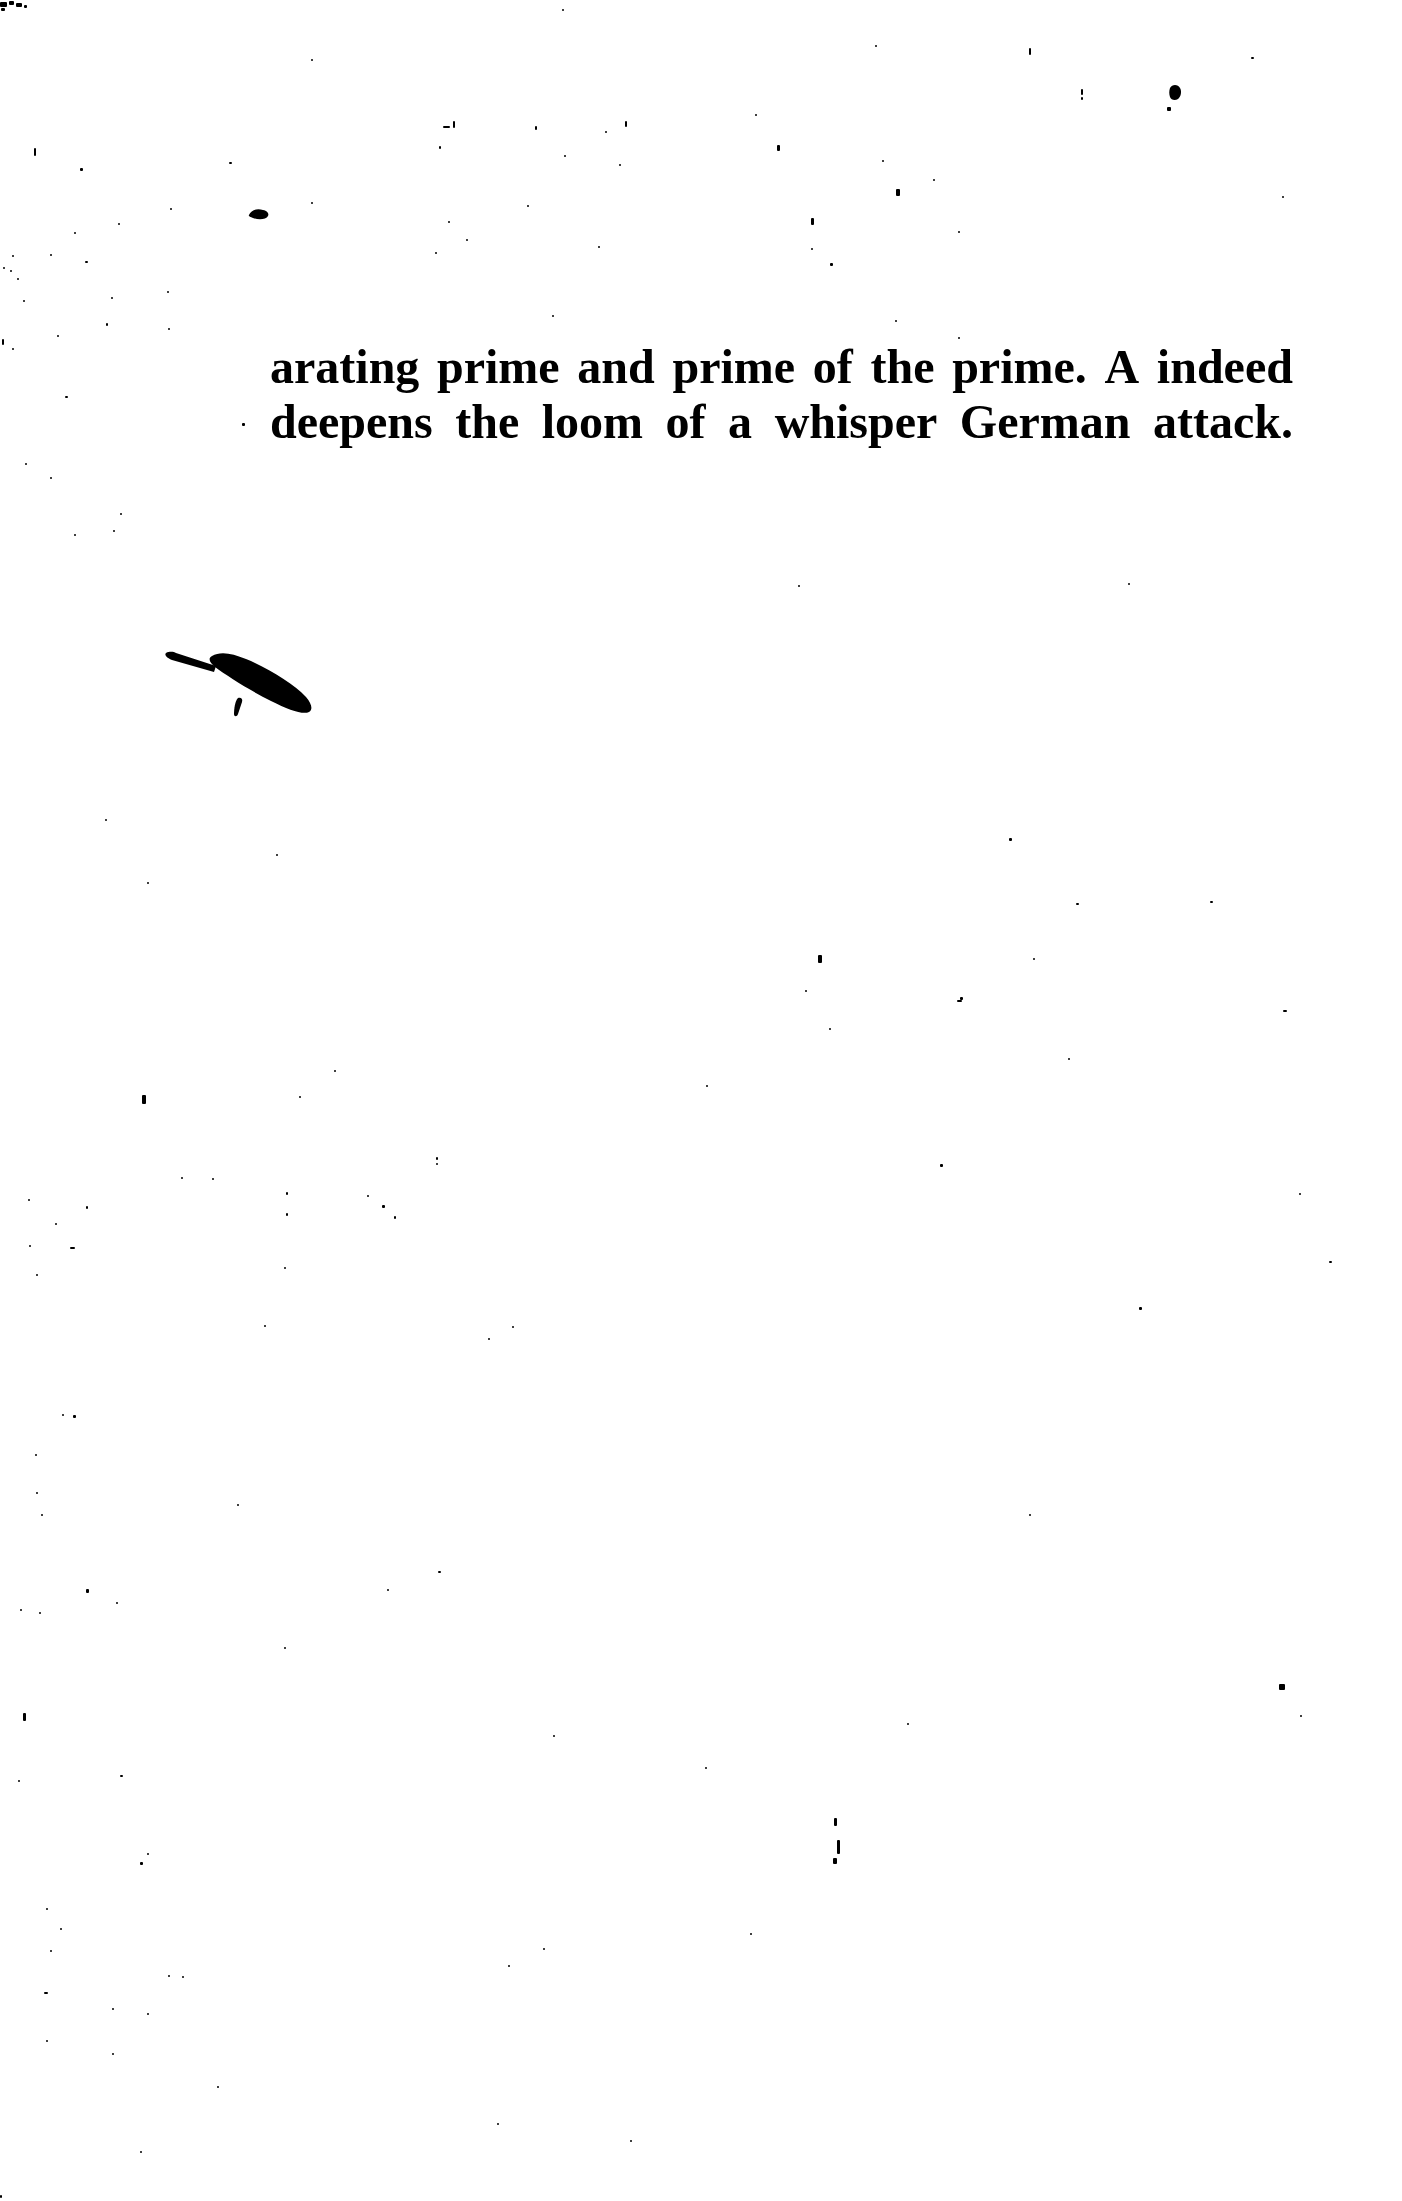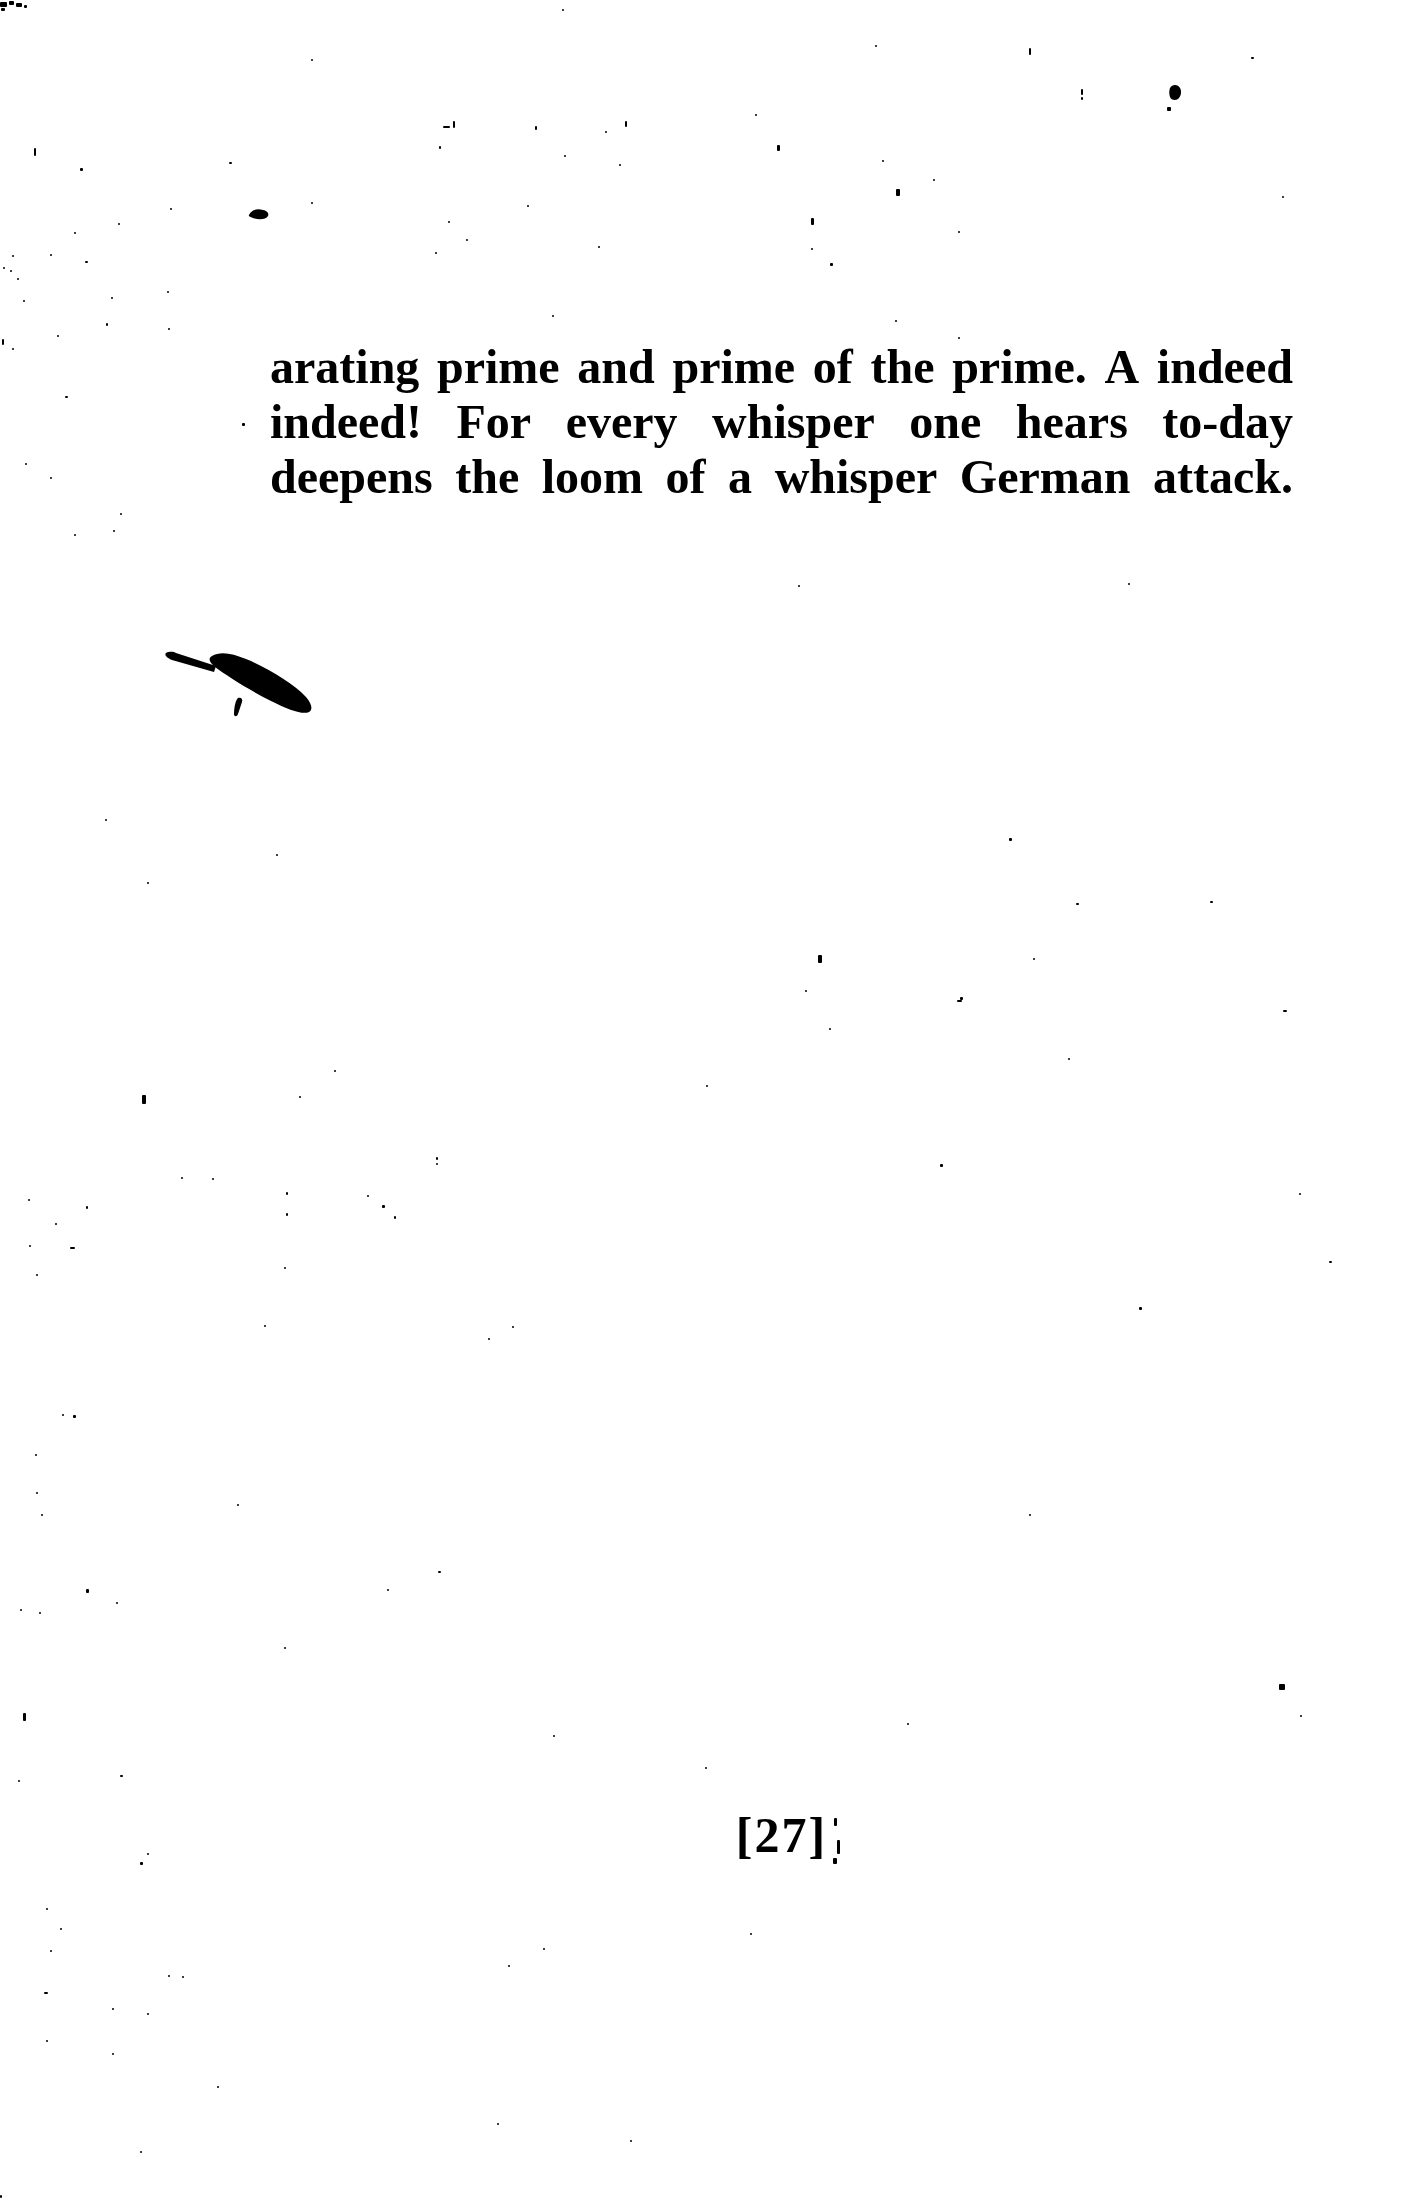--- a/index.html
+++ b/index.html
@@ -57,38 +57,36 @@
   }
 </style>
 </head>
 <body>
 
 <div class="page">
 
 
   <div class="paragraph">
     <div class="text-line"><span>arating</span><span>prime</span><span>and</span><span>prime</span><span>of</span><span>the</span><span>prime.</span><span>A</span><span>indeed</span></div>
-    <div class="text-line"><span>indeed!</span><span>For</span><span>every</span><span>whisper</span><span>one</span><span>hears</span><span>to-day</span></div>
     <div class="text-line"><span>deepens</span><span>the</span><span>loom</span><span>of</span><span>a</span><span>whisper</span><span>German</span><span>attack.</span></div>
   </div>
 
   <svg class="marks-layer" viewBox="0 0 1402 2201" width="1402" height="2201" xmlns="http://www.w3.org/2000/svg">
 
     <path fill="#000" d="M249,215 c2,-5 8,-7 14,-5 c5,1 6,4 5,6 c-2,4 -10,4 -15,2 c-3,-1 -5,-2 -4,-3 z"></path>
 
     <path fill="#000" d="M166,653 c4,-2 8,-1 10,0 l40,13 l-2,6 l-42,-12 c-5,-2 -8,-5 -6,-7 z"></path>
 
     <path fill="#000" d="M212,656 c8,-5 20,-3 34,3 c22,9 48,25 60,38 c6,7 7,13 3,15 c-6,3 -20,-2 -38,-11 c-20,-10 -44,-25 -56,-34 c-6,-5 -7,-9 -3,-11 z"></path>
 
     <path fill="#000" d="M238,698 c3,-1 5,1 4,4 l-4,12 c-1,3 -4,3 -4,0 c0,-5 1,-13 4,-16 z"></path>
 
     <path fill="#000" d="M1170,88 c2,-4 8,-4 10,0 c2,3 1,9 -2,11 c-3,2 -7,1 -8,-2 c-1,-3 -1,-6 0,-9 z"></path>
   </svg>
 
-  <div class="page-number">[27]</div>
 
   <div class="marks-layer">
       <div class="speck" style="left: 0px; top: 2px; width: 7px; height: 5px;"></div>
       <div class="speck" style="left: 9px; top: 1px; width: 5px; height: 4px;"></div>
       <div class="speck" style="left: 16px; top: 3px; width: 6px; height: 4px;"></div>
       <div class="speck" style="left: 1px; top: 8px; width: 4px; height: 3px;"></div>
       <div class="speck" style="left: 24px; top: 5px; width: 3px; height: 3px;"></div>
       <div class="speck" style="left: 34px; top: 148px; width: 2px; height: 8px;"></div>
       <div class="speck" style="left: 80px; top: 168px; width: 3px; height: 3px;"></div>
       <div class="speck" style="left: 229px; top: 162px; width: 3px; height: 2px;"></div>

